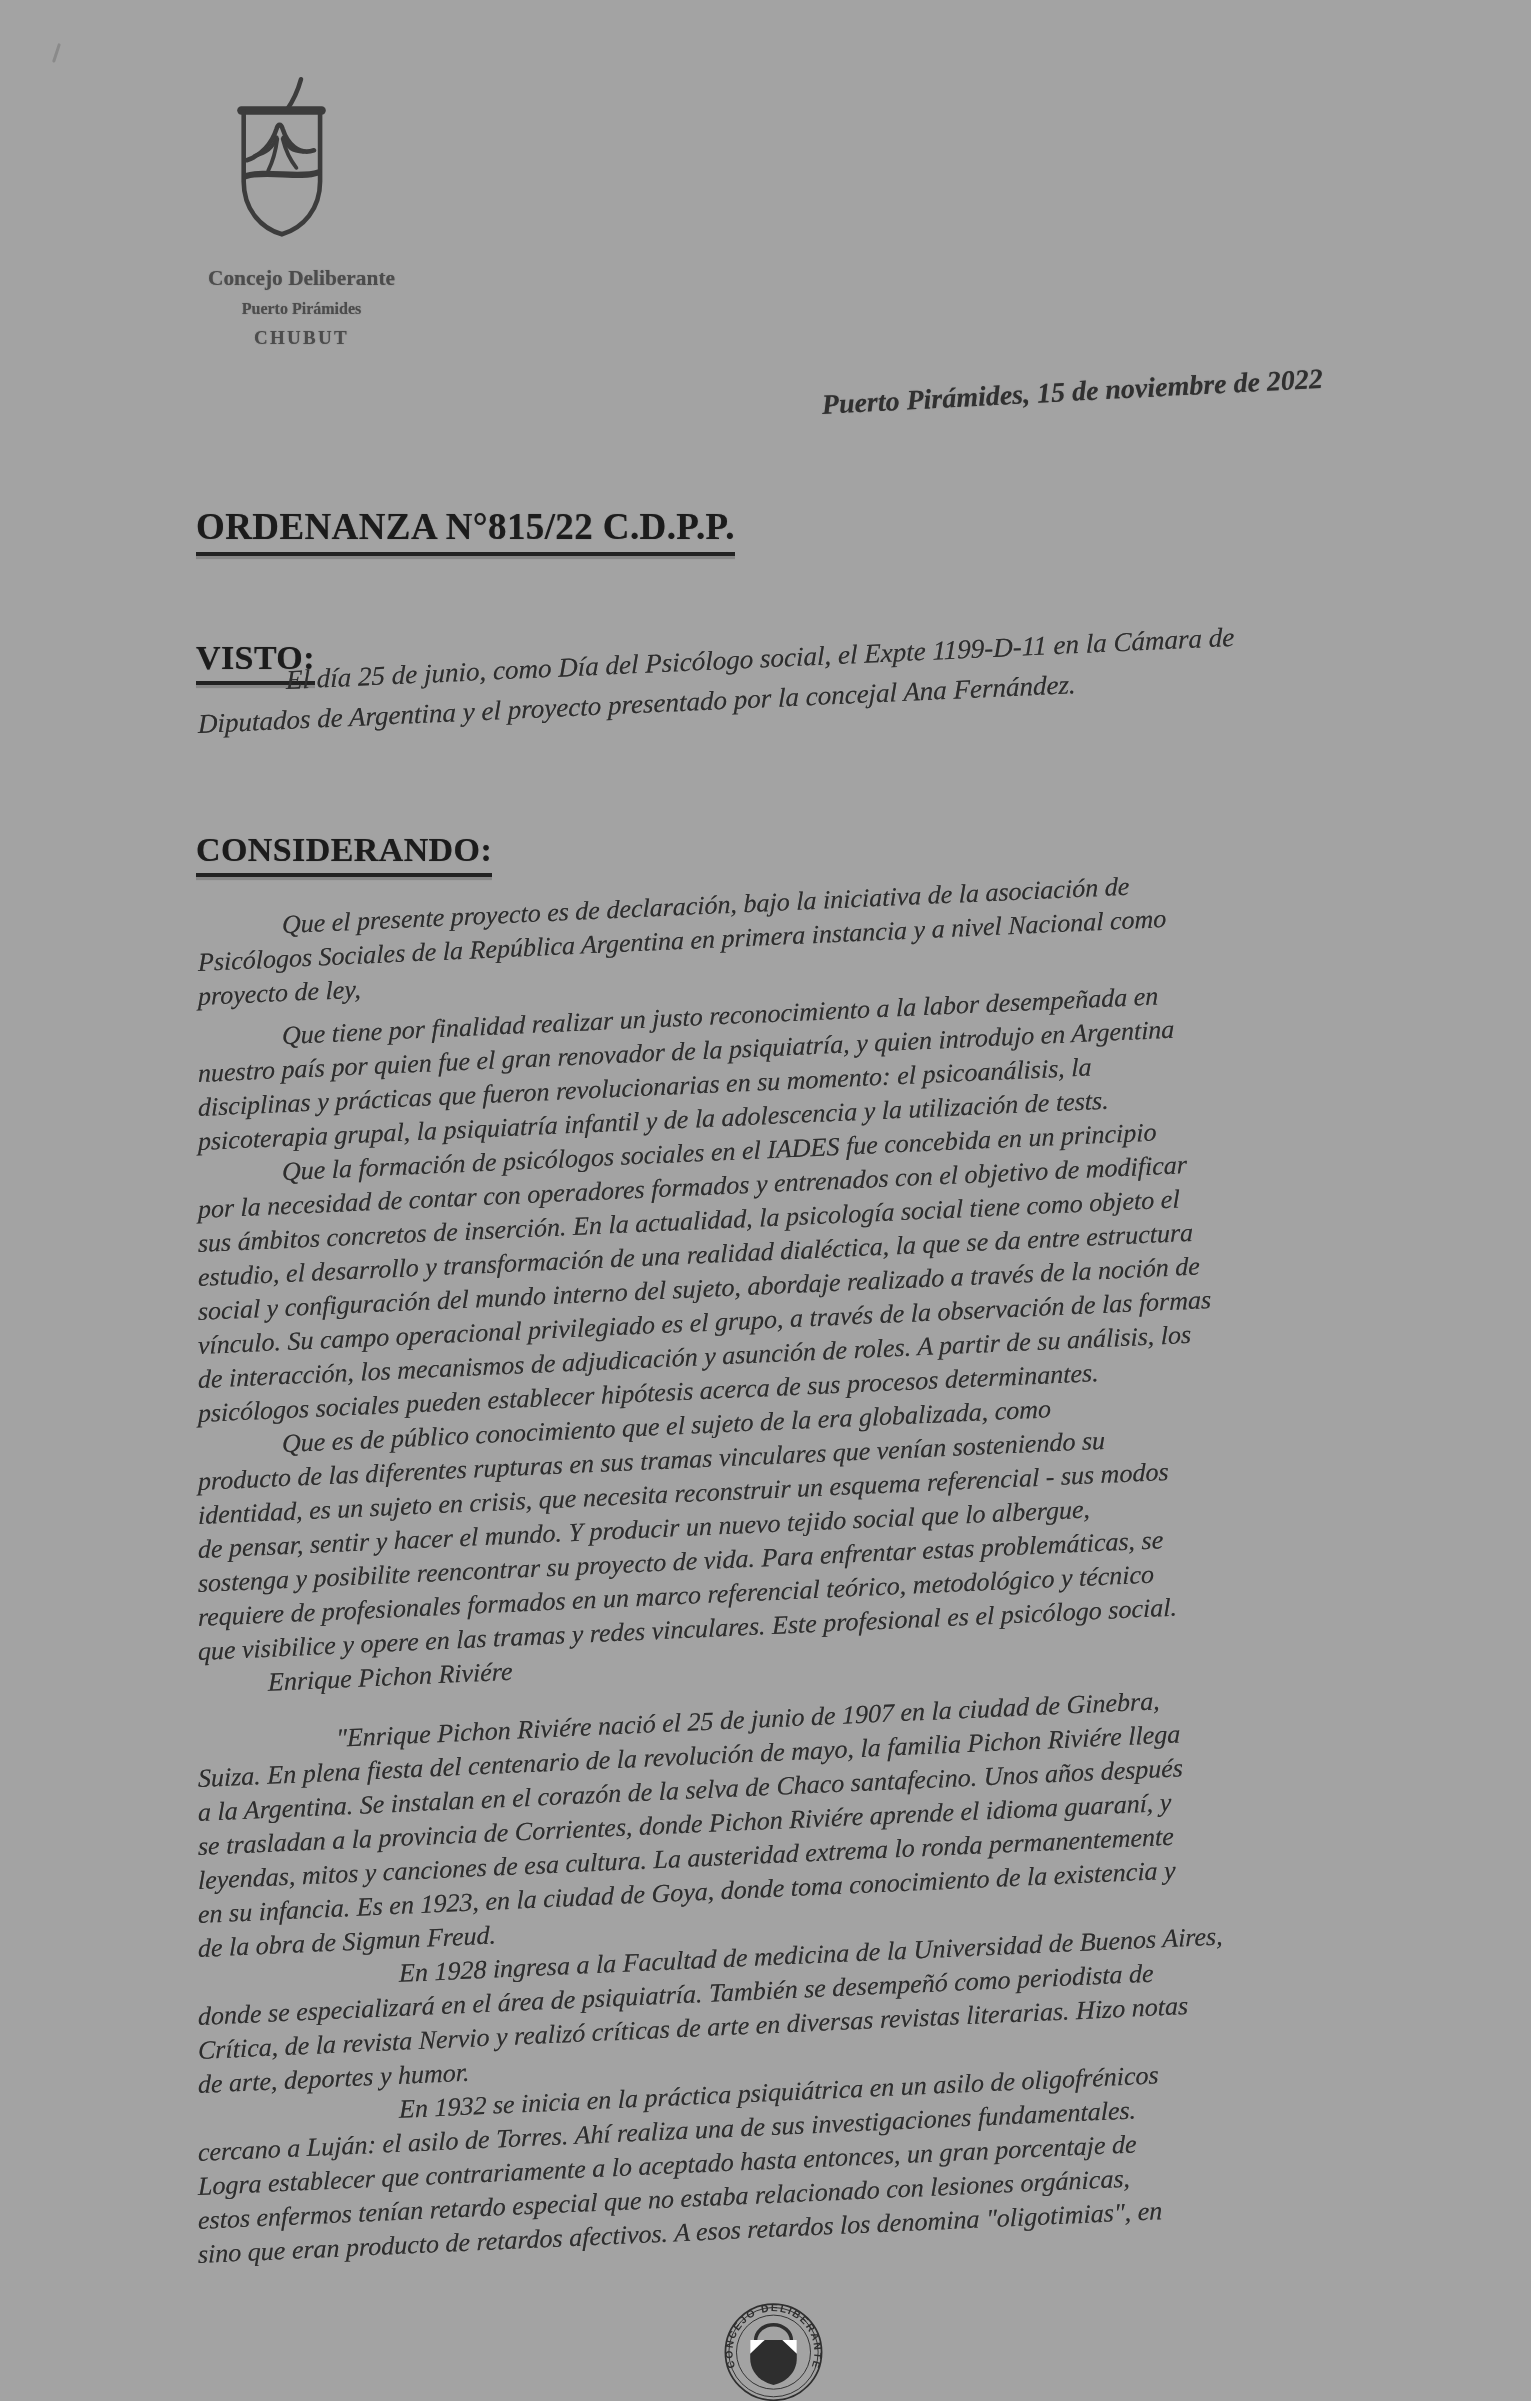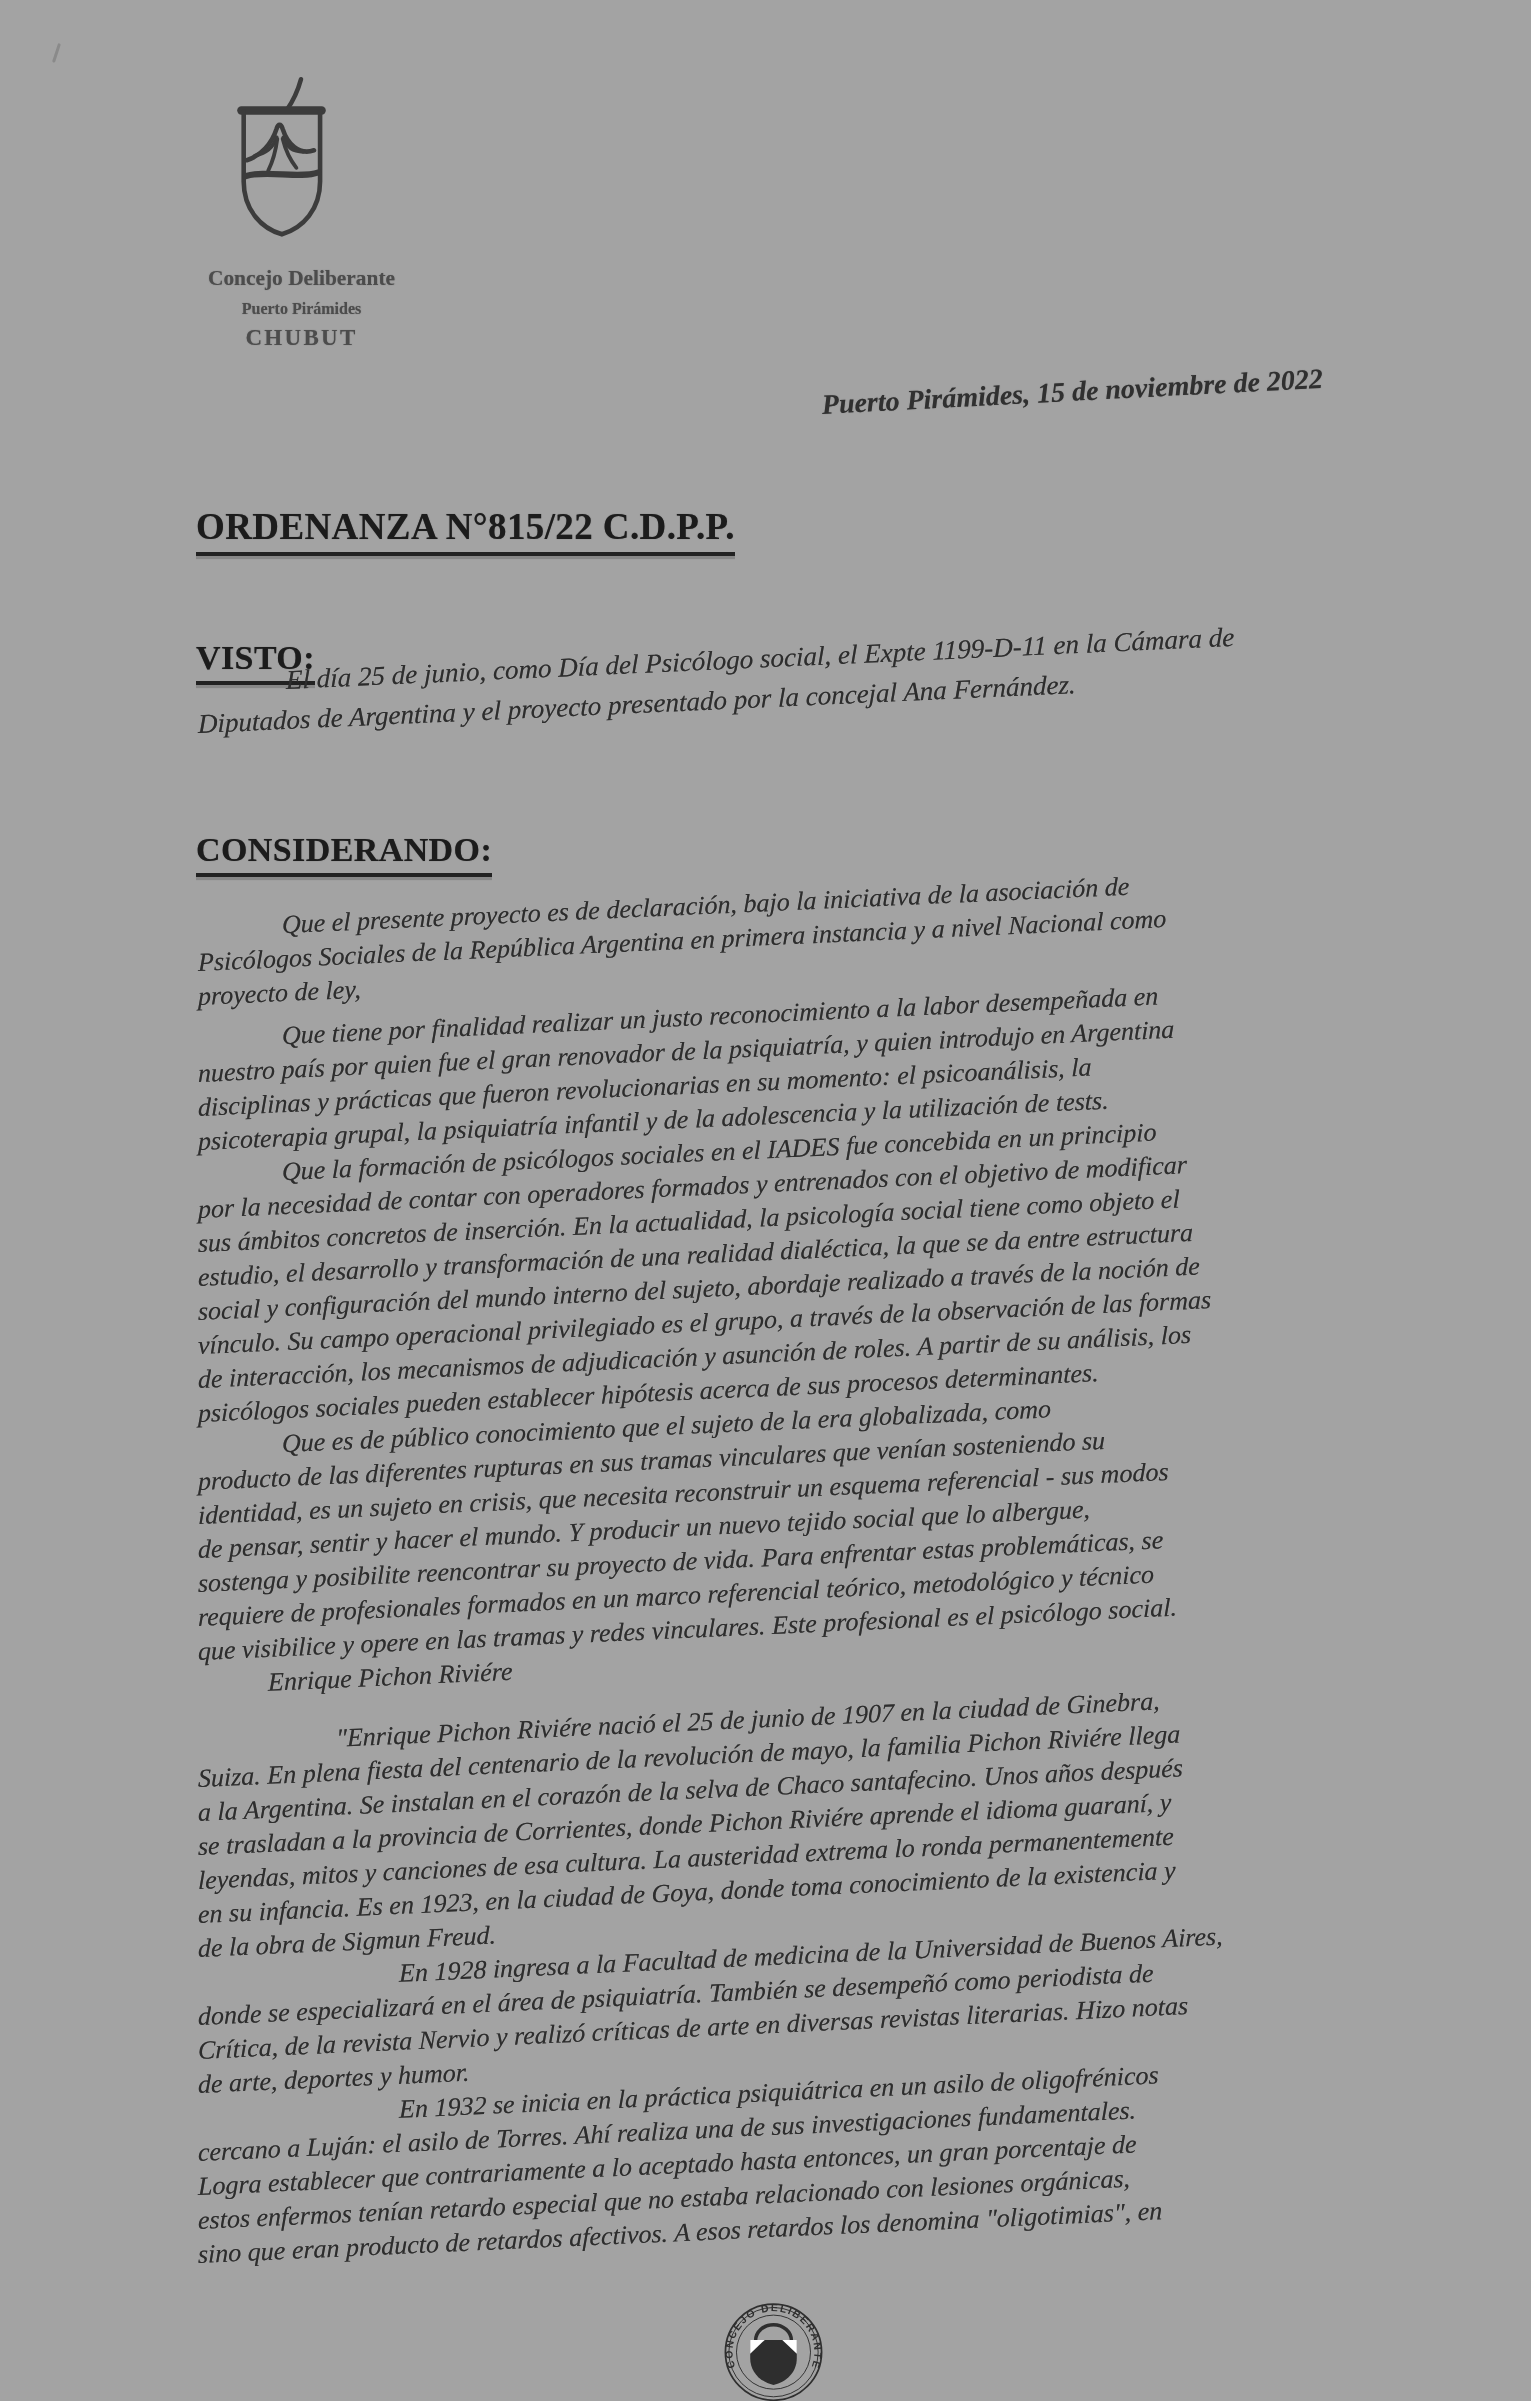--- a/index.html
+++ b/index.html
@@ -15,21 +15,21 @@
   }
   
   .logo { position:absolute; left:226px; top:67px; }
   .letterhead {
     position:absolute; left:175px; top:263px; width:253px;
     text-align:center; color:#4c4c4c; font-weight:bold;
     text-shadow:0 0 1.1px rgba(90,90,90,.7);
   }
   .letterhead .l1 { font-size:21.4px; line-height:31px; }
   .letterhead .l2 { font-size:16px; line-height:29px; }
-  .letterhead .l3 { font-size:23px; line-height:29px; letter-spacing:2.3px; }
+  .letterhead .l3 { font-size:19px; line-height:29px; letter-spacing:2.3px; }
   
   .dateline {
     position:absolute; left:821px; top:389px; white-space:nowrap;
     font-size:28px; font-weight:bold; font-style:italic; color:#303030;
     transform:rotate(-3deg); transform-origin:0 0;
     text-shadow:0 0 0.8px rgba(50,50,50,.5);
   }
   
   .heading {
     position:absolute; font-weight:bold; color:#1c1c1c; white-space:nowrap;

